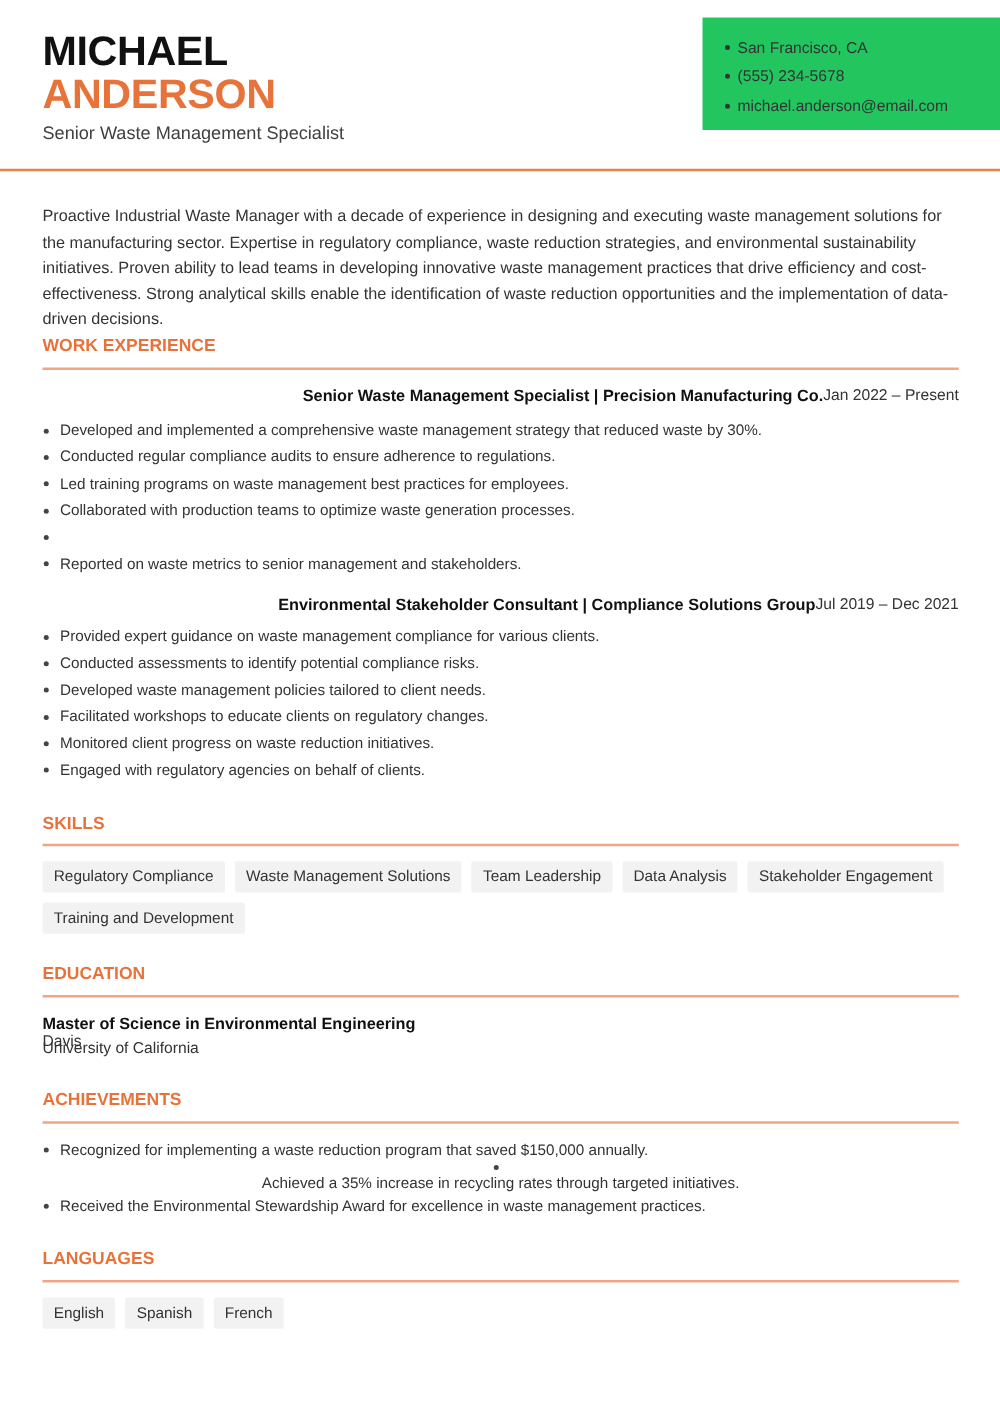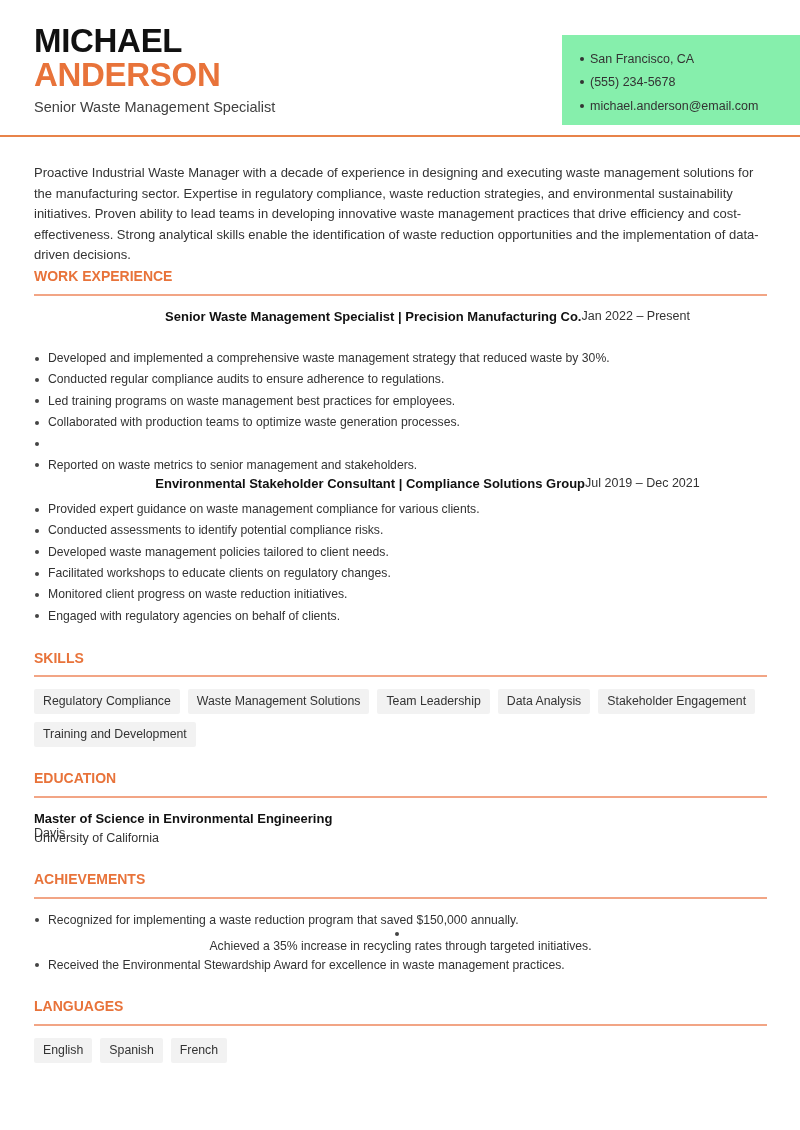--- a/index.html
+++ b/index.html
@@ -3,32 +3,32 @@
   <meta charset="utf-8">
   <style>
     * { box-sizing: border-box; margin: 0; padding: 0; }
     html, body { width: 800px; height: 1130px; background: #ffffff; }
     body { font-family: "Liberation Sans", "DejaVu Sans", sans-serif; color: #222; position: relative; overflow: hidden; }
 
     .header { position: relative; height: 137px; }
     .name-first { position: absolute; left: 34px; top: 24px; font-size: 33px; font-weight: 700; color: #111; letter-spacing: -0.3px; line-height: 34px; }
     .name-last { position: absolute; left: 34px; top: 58px; font-size: 33px; font-weight: 700; color: #e8733a; letter-spacing: -0.3px; line-height: 34px; }
     .job-title { position: absolute; left: 34px; top: 99px; font-size: 14.5px; color: #404040; }
-    .contact-box { position: absolute; left: 562px; top: 35px; width: 238px; height: 90px; background: #86efac; padding: 12px 0 0 18px; }
+    .contact-box { position: absolute; left: 562px; top: 14px; width: 238px; height: 90px; background: #22c55e; padding: 12px 0 0 18px; }
     .contact-item { font-size: 12.5px; color: #333; height: 23.5px; line-height: 18px; display: flex; align-items: center; }
     .contact-item .dot { width: 4px; height: 4px; background: #333; border-radius: 50%; margin-right: 6px; flex-shrink: 0; }
     .header-rule { position: absolute; left: 0; top: 135px; width: 800px; height: 2px; background: #e8834a; }
 
     .content { position: absolute; left: 34px; width: 733px; }
     .summary { top: 163px; font-size: 13px; line-height: 20.5px; color: #333; }
 
     .section-title { position: absolute; left: 34px; font-size: 14px; font-weight: 700; color: #e8733a; }
     .section-rule { position: absolute; left: 34px; width: 733px; height: 2px; background: #f2a585; }
 
-    .job-head { position: absolute; left: 34px; width: 733px; display: flex; justify-content: center; font-size: 13px; margin-left: 27px; }
+    .job-head { position: absolute; left: 34px; width: 733px; display: flex; justify-content: flex-end; font-size: 13px; }
     .job-head .role { font-weight: 700; color: #111; }
     .job-head .dates { color: #333; font-size: 12.5px; }
     .bullets { position: absolute; left: 34px; width: 733px; list-style: none; }
     .bullets li { font-size: 12.2px; color: #333; height: 21.3px; line-height: 21px; display: flex; align-items: center; }
     .bullets li .dot { width: 4px; height: 4px; background: #444; border-radius: 50%; margin: 0 9px 0 1px; flex-shrink: 0; }
 
     .tags { position: absolute; left: 34px; width: 733px; display: flex; flex-wrap: wrap; gap: 8px 8px; }
     .tag { background: #f2f2f2; font-size: 12.3px; color: #333; padding: 0 9px; height: 25px; line-height: 25px; border-radius: 2px; }
 
     .edu-head { position: absolute; left: 34px; width: 733px; display: flex; justify-content: space-between; font-size: 13px; flex-direction: column; }
@@ -62,21 +62,21 @@
 
 <div class="content summary">Proactive Industrial Waste Manager with a decade of experience in designing and executing waste management solutions for the manufacturing sector. Expertise in regulatory compliance, waste reduction strategies, and environmental sustainability initiatives. Proven ability to lead teams in developing innovative waste management practices that drive efficiency and cost-effectiveness. Strong analytical skills enable the identification of waste reduction opportunities and the implementation of data-driven decisions.</div>
 
 <div class="section-title" style="top:268px;">WORK EXPERIENCE</div>
 <div class="section-rule" style="top:294px;"></div>
 
 <div class="job-head" style="top:309px;">
   <span class="role">Senior Waste Management Specialist | Precision Manufacturing Co.</span>
   <span class="dates">Jan 2022 – Present</span>
 </div>
-<ul class="bullets" style="top:348px;">
+<ul class="bullets" style="top:334px;">
   <li>
       <span class="dot"></span>
       <span>Developed and implemented a comprehensive waste management strategy that reduced waste by 30%.</span>
     </li>
   <li>
       <span class="dot"></span>
       <span>Conducted regular compliance audits to ensure adherence to regulations.</span>
     </li>
   <li>
       <span class="dot"></span>

